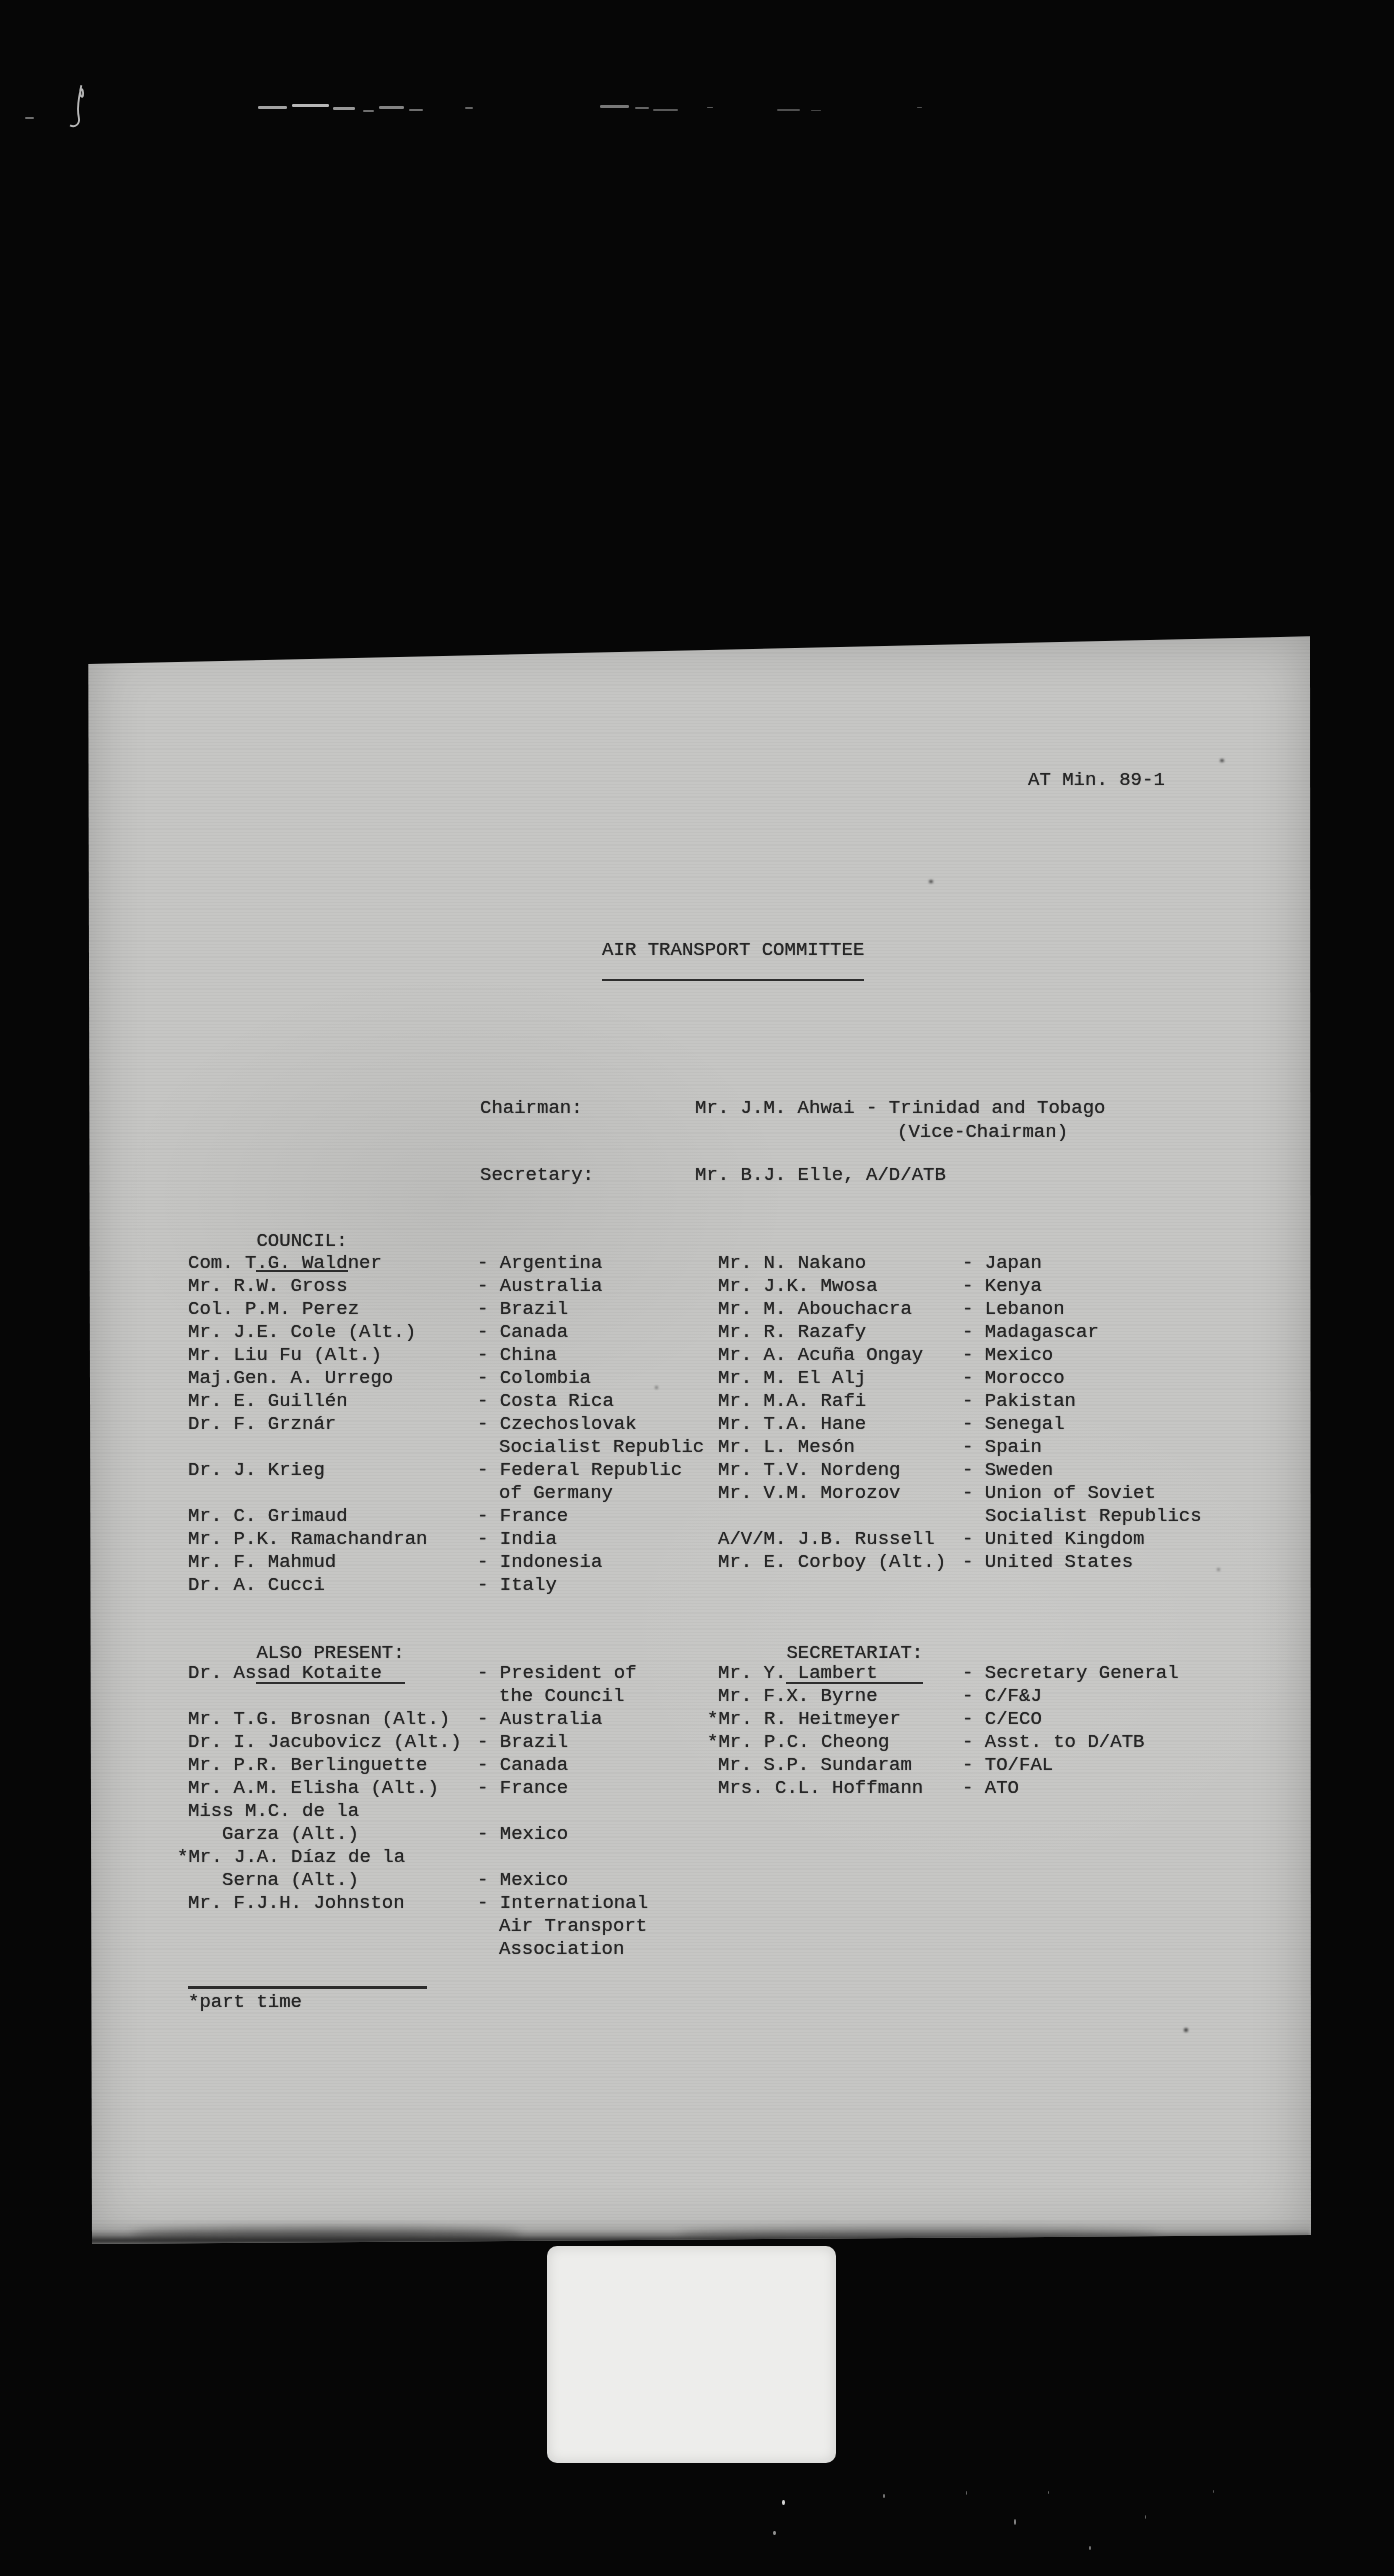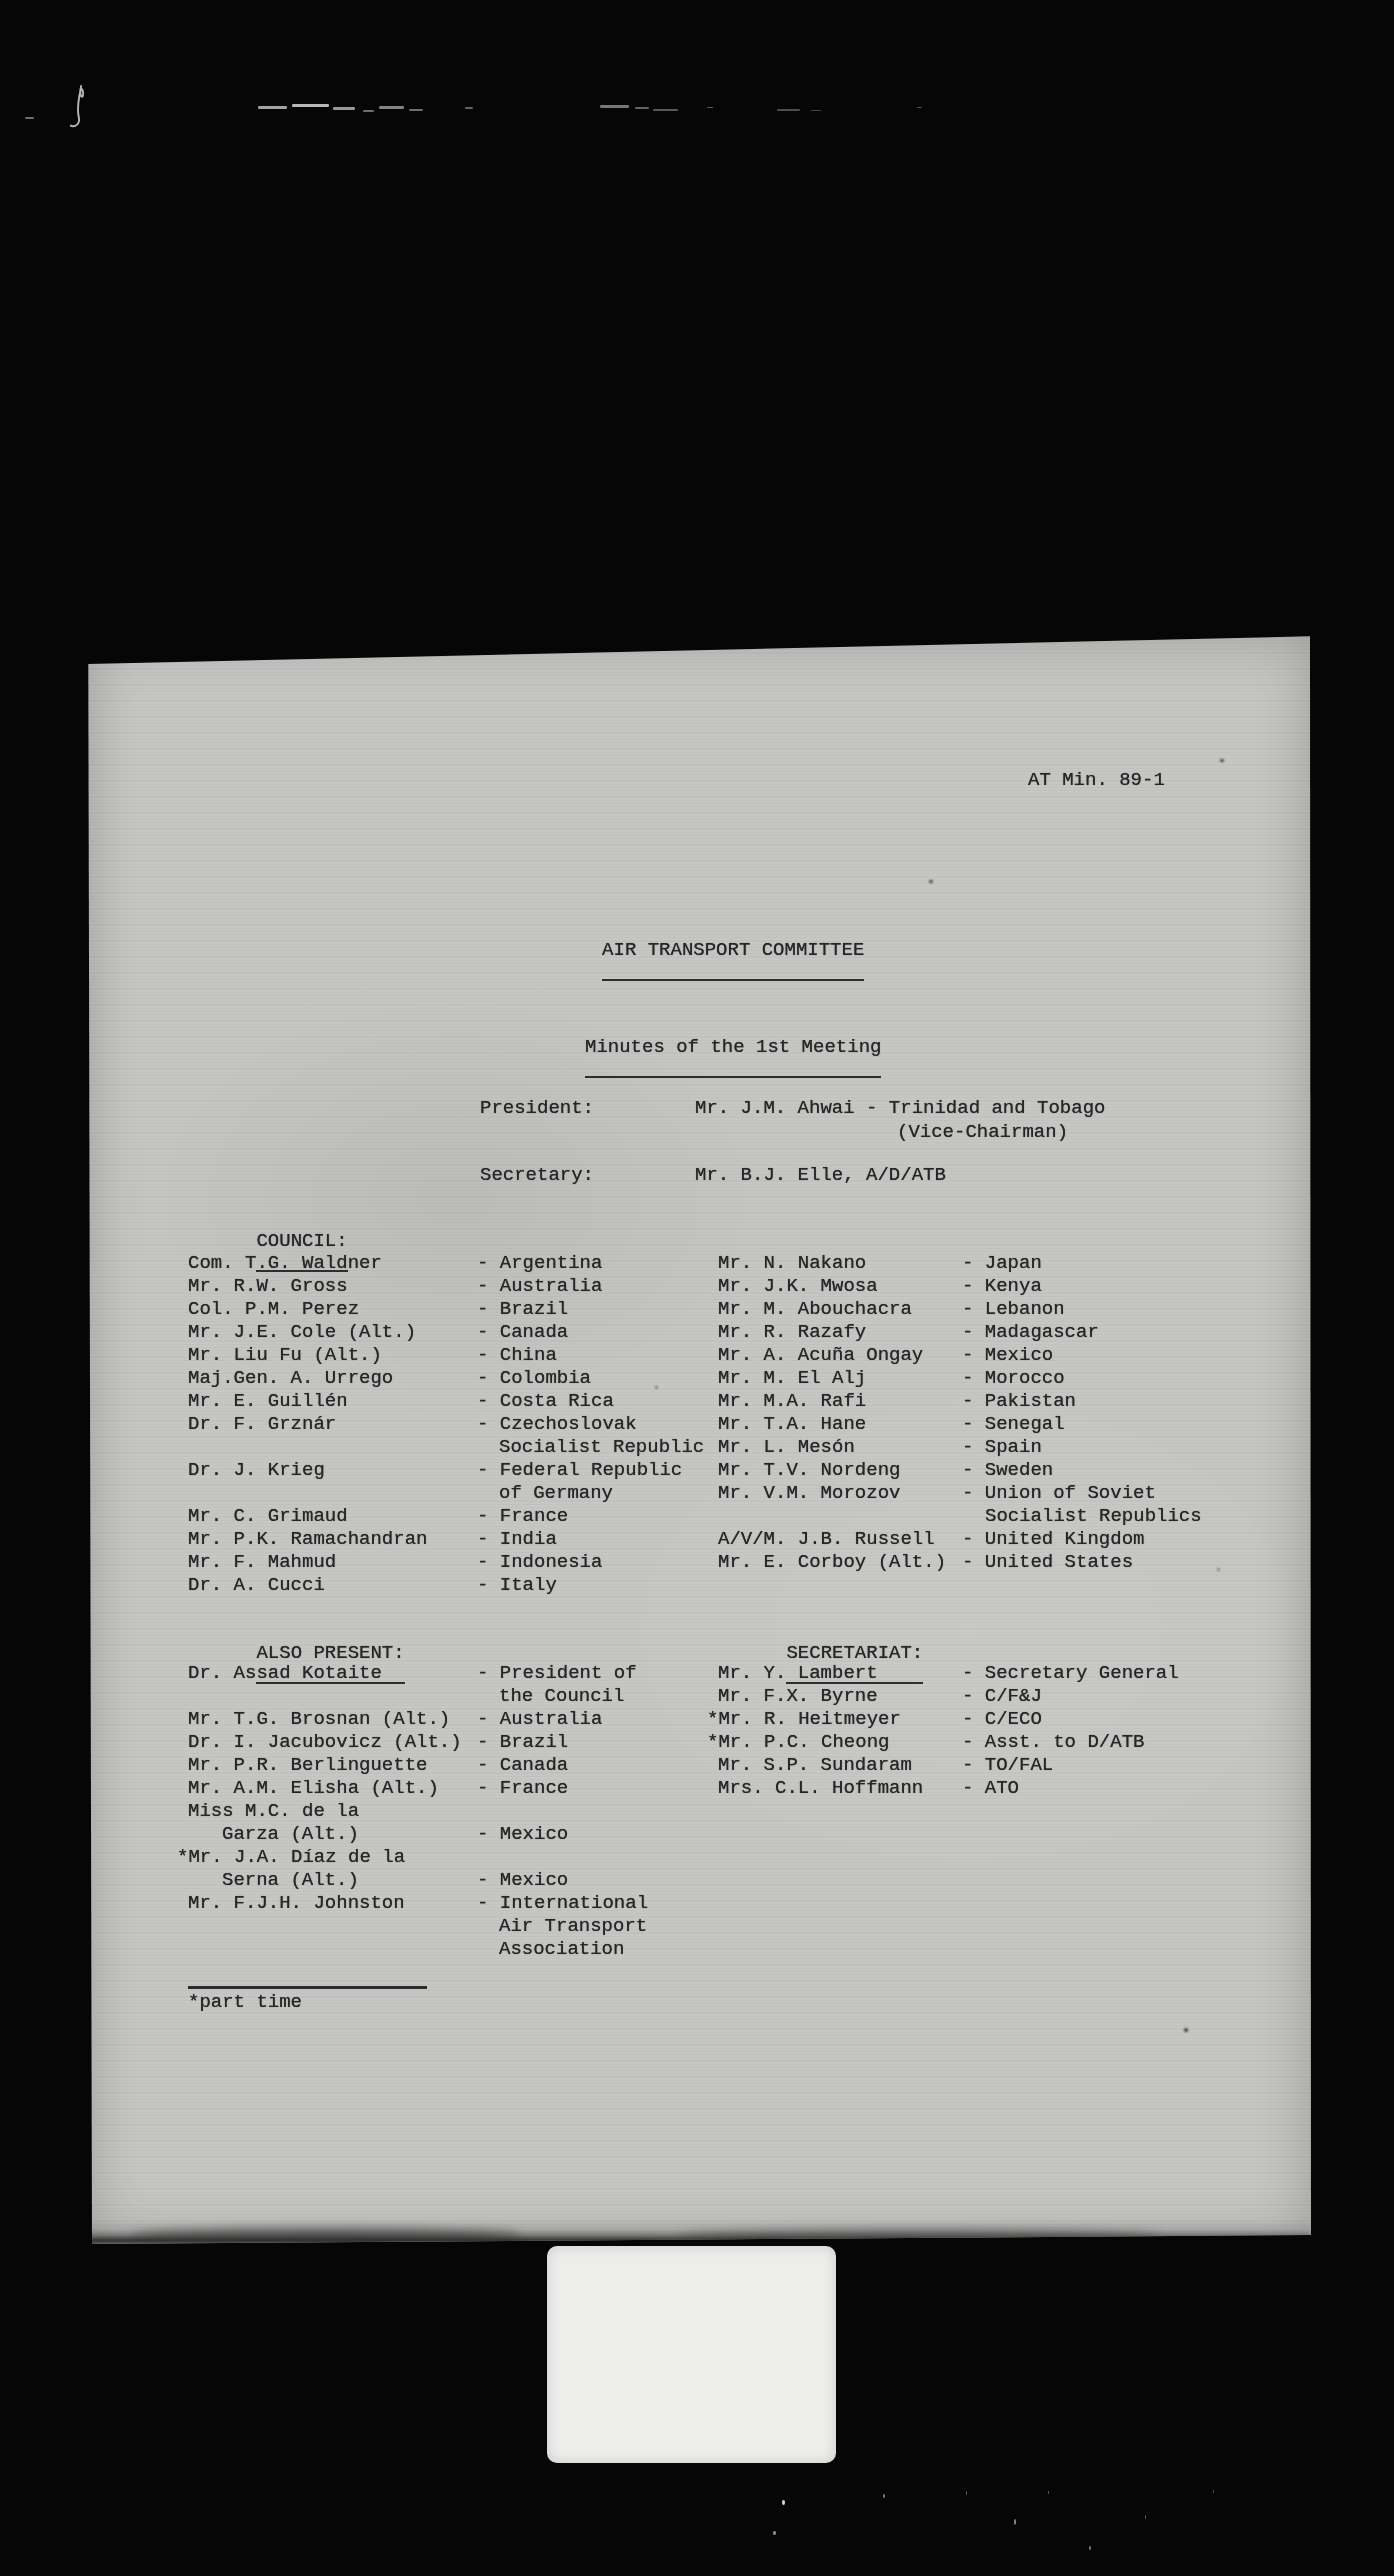--- a/index.html
+++ b/index.html
@@ -61,24 +61,22 @@
   <div class="scr" style="left:777px;top:109px;width:23px;height:1.9px;opacity:.35"></div>
   <div class="scr" style="left:811px;top:110px;width:10px;height:1.3px;opacity:.3"></div>
   <div class="scr" style="left:917px;top:107px;width:5px;height:1.3px;opacity:.35"></div>
 
   <div class="page">
 
     <div class="t" style="left:941px;top:134px;">AT Min. 89-1</div>
 
     <div class="t center" style="top:282px;">
       <span class="u">AIR TRANSPORT COMMITTEE</span></div>
-    <div class="t center" style="top:379px;">
-      <span class="u">Minutes of the 1st Meeting</span></div>
 
-    <div class="t" style="left:393px;top:462px;">President:</div>
+    <div class="t" style="left:393px;top:462px;">Chairman:</div>
     <div class="t" style="left:608px;top:462px;text-align:center;">Mr. J.M. Ahwai - Trinidad and Tobago</div>
     <div class="t" style="left:810px;top:486px;">(Vice-Chairman)</div>
     <div class="t" style="left:393px;top:529px;">Secretary:</div>
     <div class="t" style="left:608px;top:529px;">Mr. B.J. Elle, A/D/ATB</div>
 
     <div class="t" style="left:101px;top:573px;">
       <span class="u">COUNCIL:</span></div>
 
     <div class="list"><div class="line" style="top: 617px;"><span style="left: 101px;">Com. T.G. Waldner</span><span style="left: 390px;">- Argentina</span></div><div class="line" style="top: 640px;"><span style="left: 101px;">Mr. R.W. Gross</span><span style="left: 390px;">- Australia</span></div><div class="line" style="top: 663px;"><span style="left: 101px;">Col. P.M. Perez</span><span style="left: 390px;">- Brazil</span></div><div class="line" style="top: 686px;"><span style="left: 101px;">Mr. J.E. Cole (Alt.)</span><span style="left: 390px;">- Canada</span></div><div class="line" style="top: 709px;"><span style="left: 101px;">Mr. Liu Fu (Alt.)</span><span style="left: 390px;">- China</span></div><div class="line" style="top: 732px;"><span style="left: 101px;">Maj.Gen. A. Urrego</span><span style="left: 390px;">- Colombia</span></div><div class="line" style="top: 755px;"><span style="left: 101px;">Mr. E. Guillén</span><span style="left: 390px;">- Costa Rica</span></div><div class="line" style="top: 778px;"><span style="left: 101px;">Dr. F. Grznár</span><span style="left: 390px;">- Czechoslovak</span></div><div class="line" style="top: 801px;"><span style="left: 412px;">Socialist Republic</span></div><div class="line" style="top: 824px;"><span style="left: 101px;">Dr. J. Krieg</span><span style="left: 390px;">- Federal Republic</span></div><div class="line" style="top: 847px;"><span style="left: 412px;">of Germany</span></div><div class="line" style="top: 870px;"><span style="left: 101px;">Mr. C. Grimaud</span><span style="left: 390px;">- France</span></div><div class="line" style="top: 893px;"><span style="left: 101px;">Mr. P.K. Ramachandran</span><span style="left: 390px;">- India</span></div><div class="line" style="top: 916px;"><span style="left: 101px;">Mr. F. Mahmud</span><span style="left: 390px;">- Indonesia</span></div><div class="line" style="top: 939px;"><span style="left: 101px;">Dr. A. Cucci</span><span style="left: 390px;">- Italy</span></div></div>
     <div class="list"><div class="line" style="top: 617px;"><span style="left: 631px;">Mr. N. Nakano</span><span style="left: 875px;">- Japan</span></div><div class="line" style="top: 640px;"><span style="left: 631px;">Mr. J.K. Mwosa</span><span style="left: 875px;">- Kenya</span></div><div class="line" style="top: 663px;"><span style="left: 631px;">Mr. M. Abouchacra</span><span style="left: 875px;">- Lebanon</span></div><div class="line" style="top: 686px;"><span style="left: 631px;">Mr. R. Razafy</span><span style="left: 875px;">- Madagascar</span></div><div class="line" style="top: 709px;"><span style="left: 631px;">Mr. A. Acuña Ongay</span><span style="left: 875px;">- Mexico</span></div><div class="line" style="top: 732px;"><span style="left: 631px;">Mr. M. El Alj</span><span style="left: 875px;">- Morocco</span></div><div class="line" style="top: 755px;"><span style="left: 631px;">Mr. M.A. Rafi</span><span style="left: 875px;">- Pakistan</span></div><div class="line" style="top: 778px;"><span style="left: 631px;">Mr. T.A. Hane</span><span style="left: 875px;">- Senegal</span></div><div class="line" style="top: 801px;"><span style="left: 631px;">Mr. L. Mesón</span><span style="left: 875px;">- Spain</span></div><div class="line" style="top: 824px;"><span style="left: 631px;">Mr. T.V. Nordeng</span><span style="left: 875px;">- Sweden</span></div><div class="line" style="top: 847px;"><span style="left: 631px;">Mr. V.M. Morozov</span><span style="left: 875px;">- Union of Soviet</span></div><div class="line" style="top: 870px;"><span style="left: 898px;">Socialist Republics</span></div><div class="line" style="top: 893px;"><span style="left: 631px;">A/V/M. J.B. Russell</span><span style="left: 875px;">- United Kingdom</span></div><div class="line" style="top: 916px;"><span style="left: 631px;">Mr. E. Corboy (Alt.)</span><span style="left: 875px;">- United States</span></div></div>

